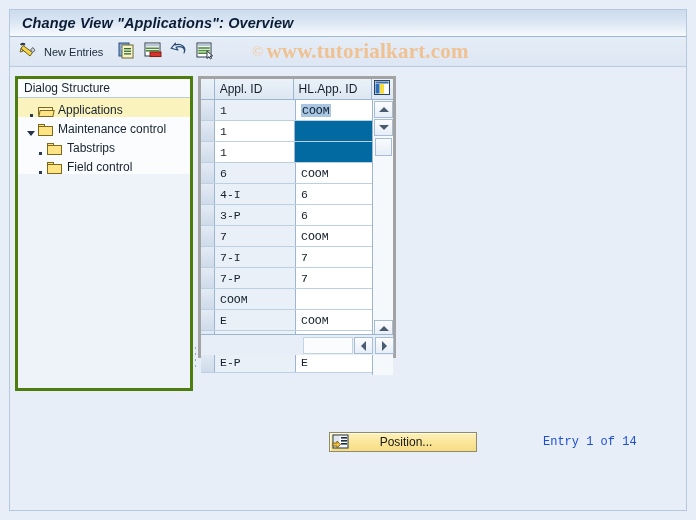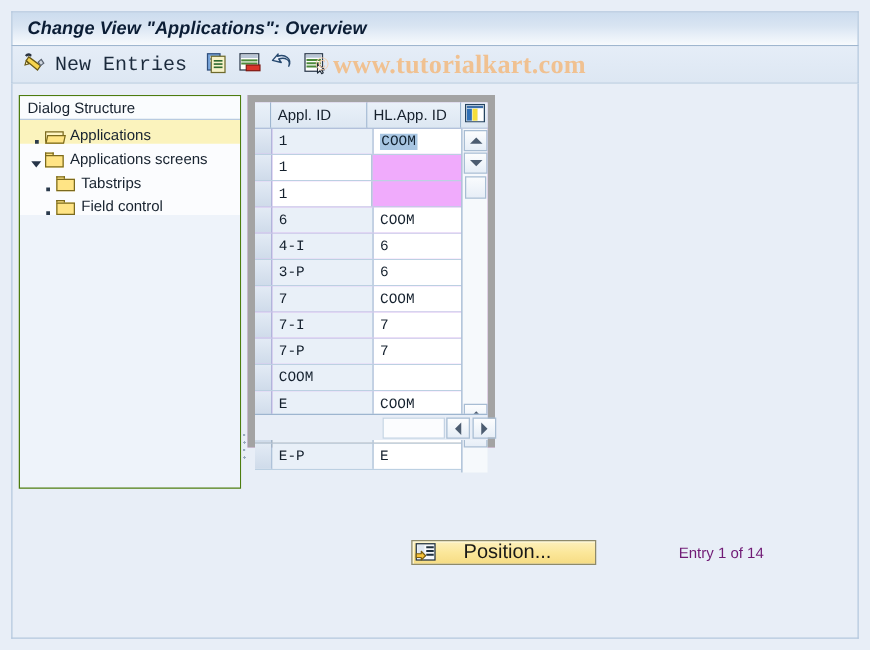--- a/index.html
+++ b/index.html
@@ -68,25 +68,24 @@
     display: flex;
     align-items: center;
     justify-content: center;
     height: 24px;
     border: 1px solid transparent;
     box-sizing: border-box;
   }
   .tb-icon { width: 24px; }
   .tb-gap { width: 6px; }
   .tb-label {
-    font-size: 16px;
+    font-size: 11px;
     color: #1b2a3c;
     padding: 0 6px 0 2px;
     white-space: nowrap;
-    font-family: Liberation Mono, monospace;
   }
 
   .watermark {
     position: absolute;
     left: 252px; top: 39px;
     font-family: "Liberation Serif", serif;
     font-size: 21px;
     font-weight: bold;
     color: #f0c191;
     white-space: nowrap;
@@ -112,21 +111,21 @@
     border-bottom: 1px solid #b4c8de;
   }
 
   
   .tree-panel {
     position: absolute;
     left: 5px; top: 9px;
     width: 178px; height: 315px;
     box-sizing: border-box;
     background: #eef3fa;
-    border: 1px solid #4d7c0f;
+    border: 3px solid #4d7c0f;
   }
   .tree-header {
     height: 19px;
     box-sizing: border-box;
     background: #fafcfe;
     border-bottom: 1px solid #b9cbe0;
     display: flex;
     align-items: center;
     padding-left: 6px;
     font-size: 12px;
@@ -219,22 +218,22 @@
       radial-gradient(circle at 1.5px 14px, #98a9bd 0.9px, transparent 1px),
       radial-gradient(circle at 1.5px 20px, #98a9bd 0.9px, transparent 1px);
   }
 
   
   .grid-wrap {
     position: absolute;
     left: 188px; top: 9px;
     width: 198px; height: 282px;
     box-sizing: border-box;
-    background: #f0abfc;
-    border: 6px solid #a3a3a3;
+    background: #0369a1;
+    border: 3px solid #a3a3a3;
   }
   .grid-inner {
     position: absolute;
     left: 0; top: 0;
     width: 100%; height: 100%;
   }
 
   .grid-head {
     position: absolute;
     left: 0; top: 0;
@@ -411,30 +410,31 @@
     align-items: center;
   }
   .position-btn .pb-icon {
     margin-left: 2px;
     width: 18px; height: 16px;
     flex: none;
   }
   .position-btn .pb-text {
     flex: 1;
     text-align: center;
-    font-size: 16px;
+    font-size: 12px;
     color: #1a1a17;
     padding-right: 14px;
   }
   .entry-text {
     position: absolute;
     left: 533px; top: 368px;
     font-size: 12px;
-    color: #701a75;
+    color: #1d4ed8;
     white-space: nowrap;
+    font-family: Liberation Mono, monospace;
   }
 </style>
 </head>
 <body>
 
 <div id="app">
 
   <div class="titlebar">
     <span class="title-text">Change View "Applications": Overview</span>
   </div>
@@ -529,21 +529,21 @@
         </div>
 
         <div class="tree-row lvl1">
           <span class="tw">
               <i class="tw-tri"></i>
             </span>
           <span class="folder">
             <i class="tab"></i>
               <i class="body"></i>
           </span>
-          <span class="tree-label">Applications screens</span>
+          <span class="tree-label">Maintenance control</span>
         </div>
 
         <div class="tree-row lvl2">
           <span class="tw">
               <i class="tw-dot"></i>
             </span>
           <span class="folder">
             <i class="tab"></i>
               <i class="body"></i>
           </span>

